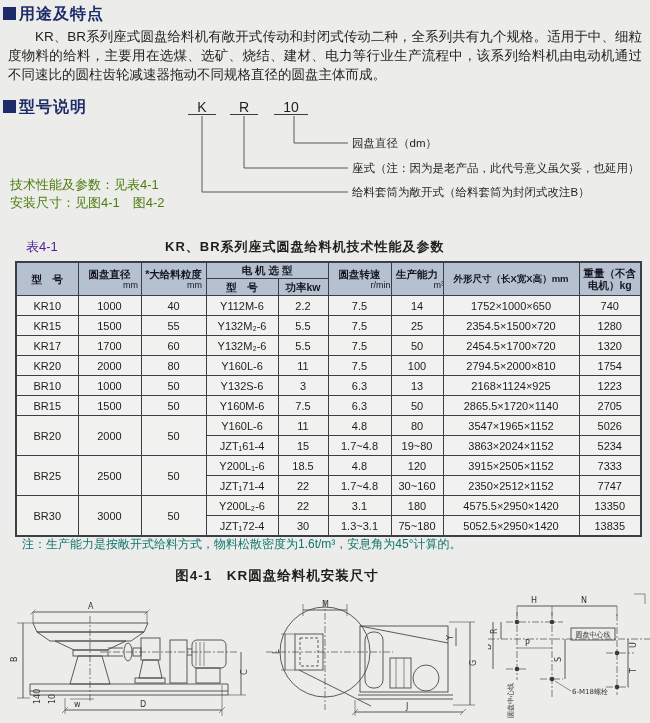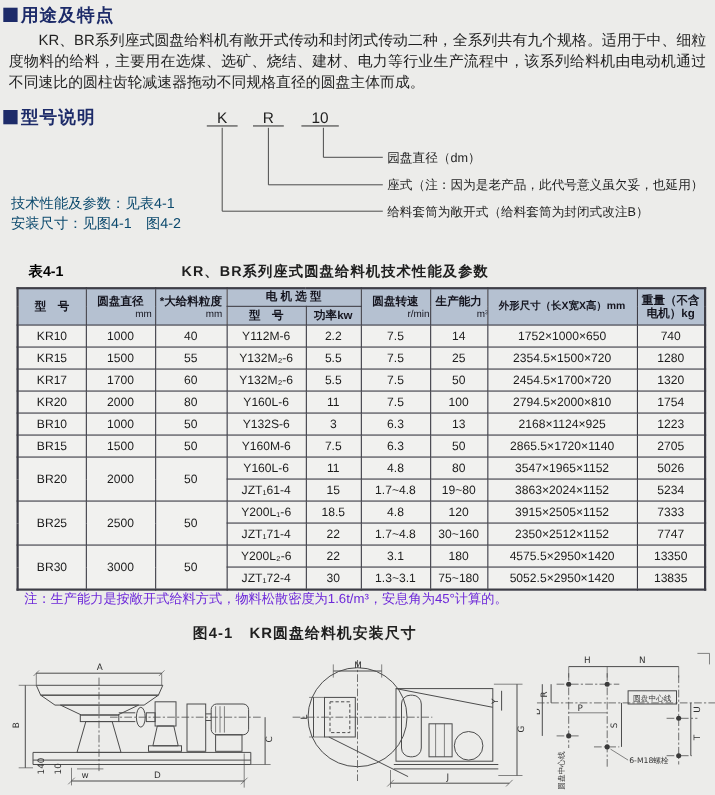--- a/index.html
+++ b/index.html
@@ -8,32 +8,32 @@
     background:#ececea;
     font-family:"Liberation Sans","DejaVu Sans",sans-serif;
     color:#222;
   }
   .abs{position:absolute;}
   .sec-head{font-size:16px;font-weight:bold;color:#1d2b69;letter-spacing:1px;white-space:nowrap;}
   .sq{display:inline-block;width:13px;height:13px;background:#1d2b69;margin-right:3px;vertical-align:-1px;}
   .para{font-size:13.5px;line-height:19px;text-align:justify;text-indent:2em;color:#1f1f1f;}
   .code-part{border-bottom:1.2px solid #3c3c3c;text-align:center;font-size:14px;color:#1f1f1f;height:15px;}
   .dialabel{font-size:11.5px;white-space:nowrap;color:#1f1f1f;}
-  .sidenote{font-size:13px;white-space:nowrap;color:#0c4a6e;text-align:right;}
-  .tbl-tag{font-size:13px;font-weight:bold;color:#000000;}
+  .sidenote{font-size:13px;white-space:nowrap;color:#4d7c0f;text-align:right;}
+  .tbl-tag{font-size:13px;font-weight:normal;color:#4c1d95;}
   .tbl-title{font-size:13px;font-weight:bold;letter-spacing:1px;text-align:left;color:#1f1f1f;white-space:nowrap;}
   table.spec{border-collapse:collapse;table-layout:fixed;width:625px;border:2px solid #3d3d46;}
   table.spec th,table.spec td{border:1px solid #3d3d46;text-align:center;vertical-align:middle;padding:0;overflow:hidden;}
   table.spec td{font-size:11px;background:#f1f1ef;height:19px;color:#1c1c1c;white-space:nowrap;}
   table.spec th{background:#b5c1d1;font-weight:bold;font-size:10.5px;line-height:1.15;color:#15151f;}
   table.spec .unit{font-weight:normal;font-size:9px;line-height:1;margin-left:42px;}
   table.spec th.small{font-size:9.5px;}
   tr.hrow1 th{height:15px;}
   tr.hrow2 th{height:16px;}
-  .footnote{font-size:12px;white-space:nowrap;color:#6d28d9;}
+  .footnote{font-size:12px;white-space:nowrap;color:#0f766e;}
   .figcap{font-size:13.5px;font-weight:bold;text-align:center;letter-spacing:1px;color:#1f1f1f;}
   svg text{fill:#333;font-family:"DejaVu Sans","Liberation Sans",sans-serif;}
   svg .dim{font-size:8px;}
   svg .cjk{font-size:7px;}
   svg line,svg path,svg rect.st,svg polygon,svg circle.st,svg ellipse{stroke:#4a4a4a;fill:none;stroke-width:0.9;}
   svg .cl{stroke-dasharray:7 2 2 2;stroke-width:0.7;}
   svg .bolt{fill:#3a3a3a;stroke:none;}
   svg .thin{stroke-width:0.6;}
   svg .dash{stroke-dasharray:3 2;}
 </style>

